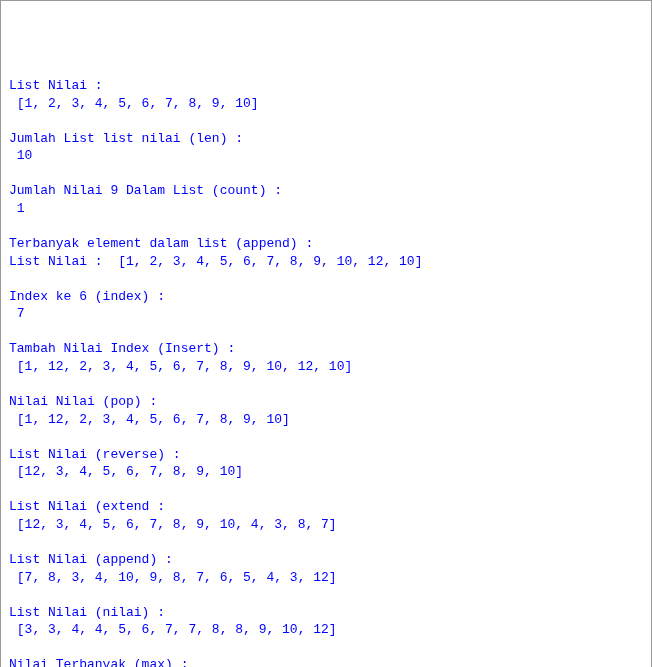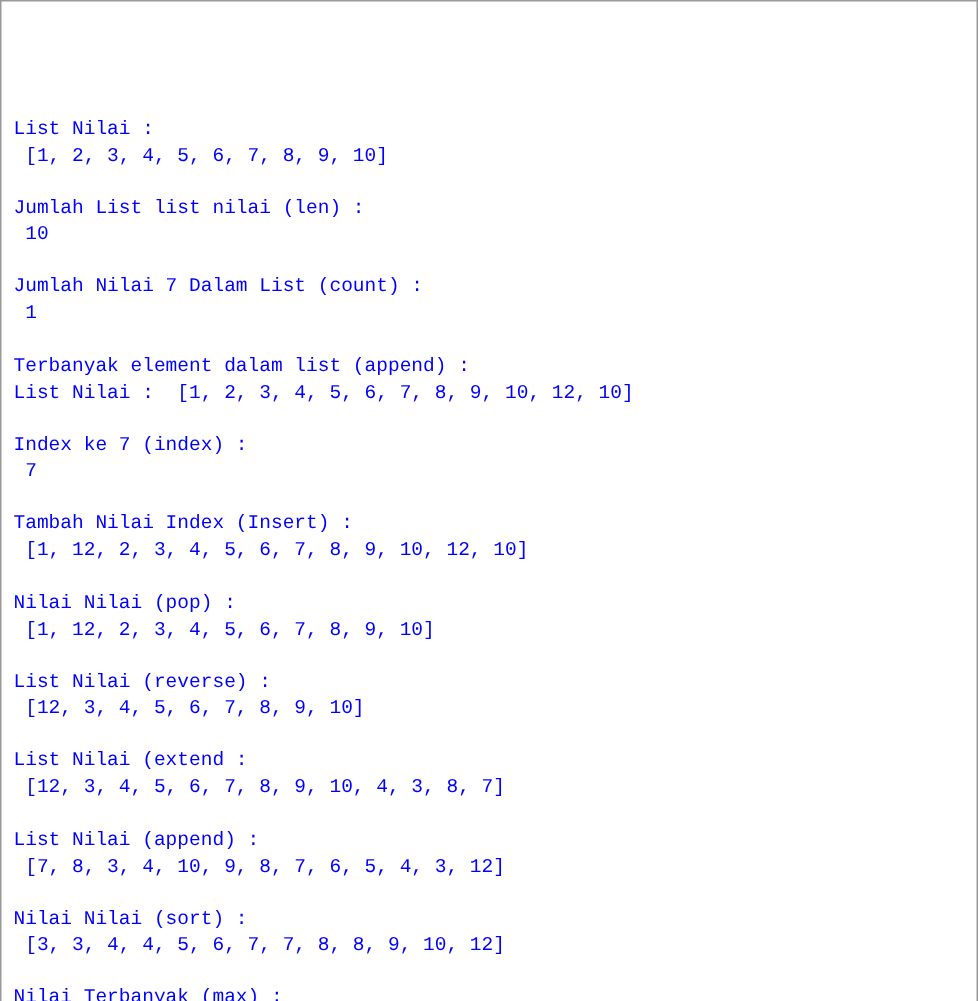--- a/index.html
+++ b/index.html
@@ -26,45 +26,45 @@
 <body>
 
 
 
 <div class="output-block"><span>List Nilai :</span>
 <span> [1, 2, 3, 4, 5, 6, 7, 8, 9, 10]</span>
 <span></span>
 <span>Jumlah List list nilai (len) :</span>
 <span> 10</span>
 <span></span>
-<span>Jumlah Nilai 7 Dalam List (count) :</span>
+<span>Jumlah Nilai 9 Dalam List (count) :</span>
 <span> 1</span>
 <span></span>
 <span>Terbanyak element dalam list (append) :</span>
 <span>List Nilai :  [1, 2, 3, 4, 5, 6, 7, 8, 9, 10, 12, 10]</span>
 <span></span>
-<span>Index ke 7 (index) :</span>
+<span>Index ke 6 (index) :</span>
 <span> 7</span>
 <span></span>
 <span>Tambah Nilai Index (Insert) :</span>
 <span> [1, 12, 2, 3, 4, 5, 6, 7, 8, 9, 10, 12, 10]</span>
 <span></span>
 <span>Nilai Nilai (pop) :</span>
 <span> [1, 12, 2, 3, 4, 5, 6, 7, 8, 9, 10]</span>
 <span></span>
 <span>List Nilai (reverse) :</span>
 <span> [12, 3, 4, 5, 6, 7, 8, 9, 10]</span>
 <span></span>
 <span>List Nilai (extend :</span>
 <span> [12, 3, 4, 5, 6, 7, 8, 9, 10, 4, 3, 8, 7]</span>
 <span></span>
 <span>List Nilai (append) :</span>
 <span> [7, 8, 3, 4, 10, 9, 8, 7, 6, 5, 4, 3, 12]</span>
 <span></span>
-<span>Nilai Nilai (sort) :</span>
+<span>List Nilai (nilai) :</span>
 <span> [3, 3, 4, 4, 5, 6, 7, 7, 8, 8, 9, 10, 12]</span>
 <span></span>
 <span>Nilai Terbanyak (max) :</span>
 
 <span></span>
 
 
 <span></span></div>
 
 

